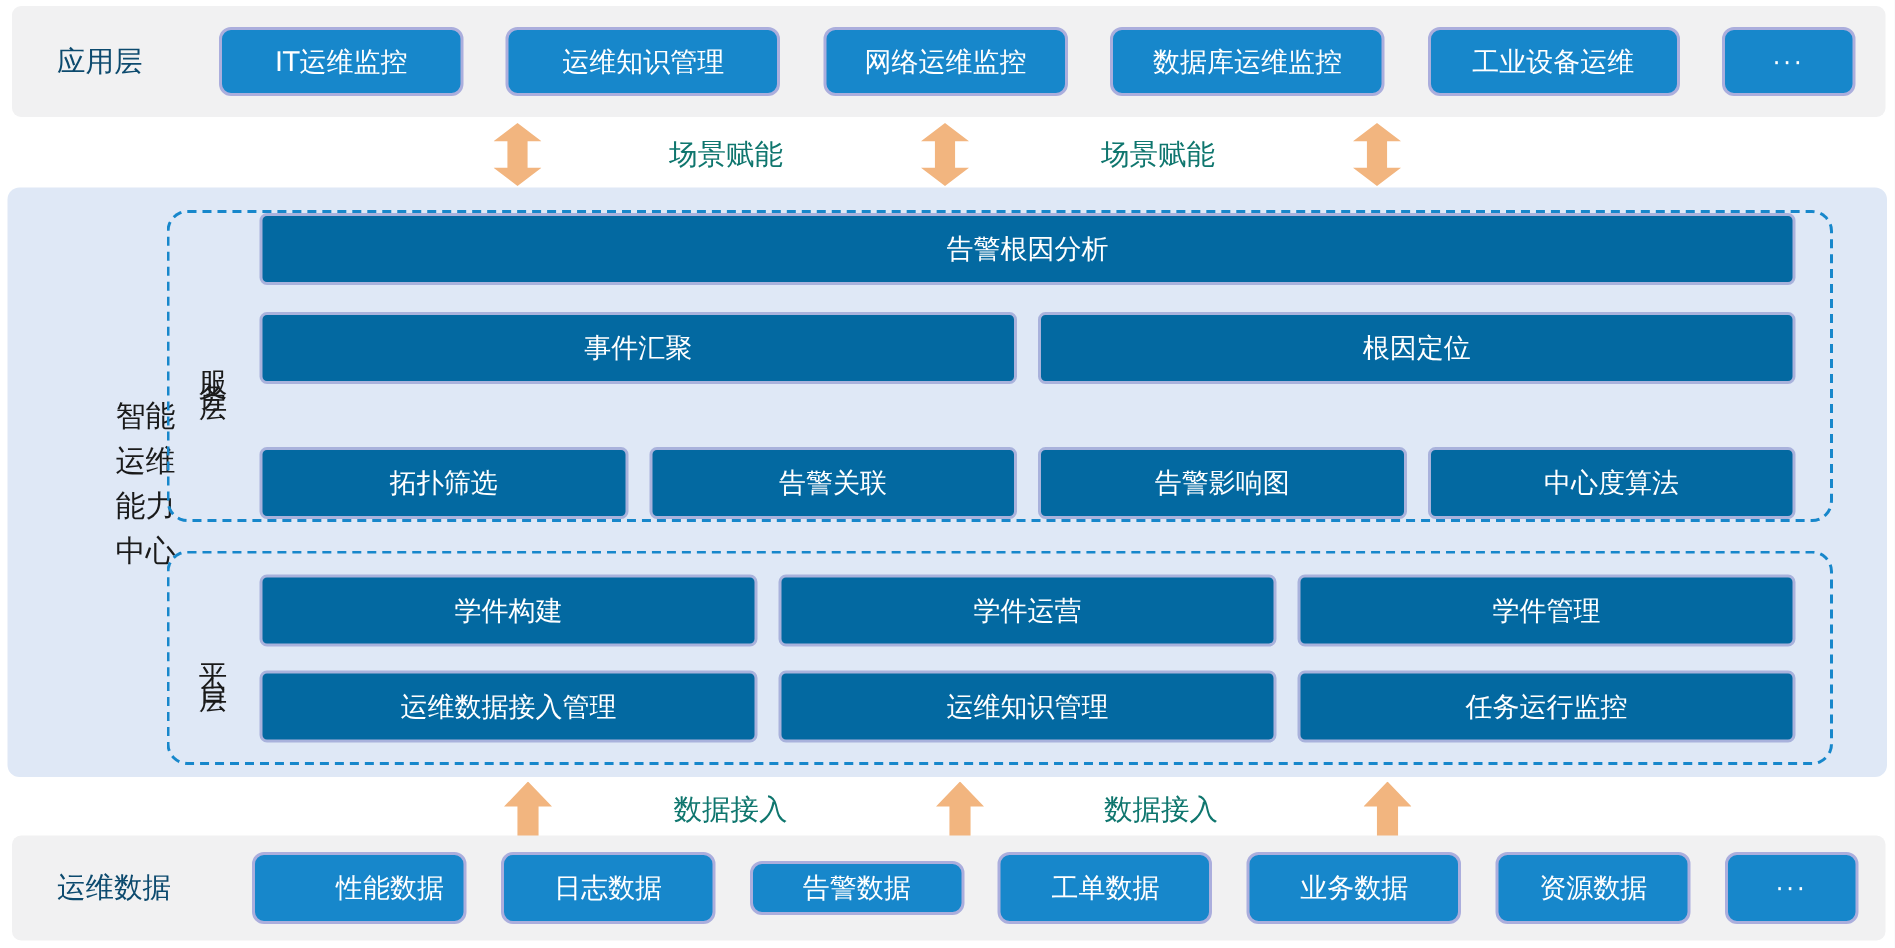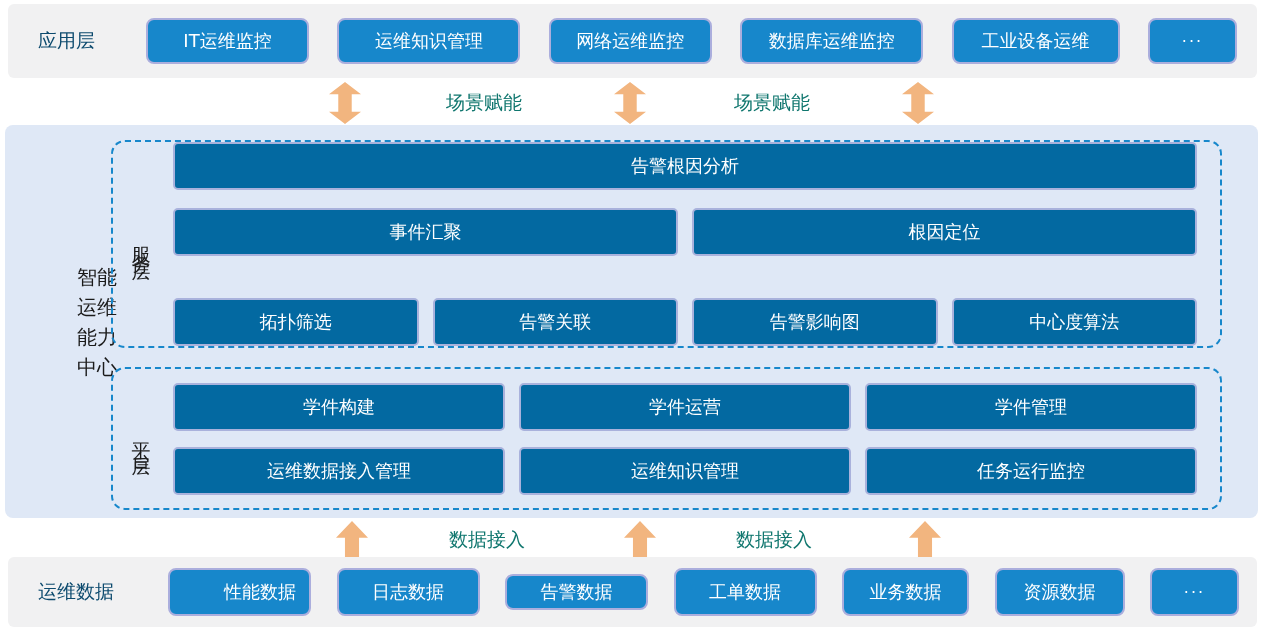--- a/index.html
+++ b/index.html
@@ -123,19 +123,19 @@
   <div class="band-label" style="left:774px; top:527px;">数据接入</div>
   <div class="arrow up" style="left:925px; top:521px;"></div>
 
   <div class="bar" style="top:557px; height:70px;">
     <div class="bar-label">运维数据</div>
     <div class="bar-items" style="left:160px; right:18px;">
       <div class="btn" style="width:143px; height:48px;padding-left:41px;">性能数据</div>
       <div class="btn" style="width:143px; height:48px;">日志数据</div>
       <div class="btn" style="width:143px; height:36px;">告警数据</div>
       <div class="btn" style="width:143px; height:48px;">工单数据</div>
-      <div class="btn" style="width:127px; height:48px;">业务数据</div>
+      <div class="btn" style="width:143px; height:48px;">业务数据</div>
       <div class="btn" style="width:130px; height:48px;">资源数据</div>
       <div class="btn dots" style="width:89px; height:48px;">···</div>
     </div>
   </div>
 
 </div>
 
 </body></html>

